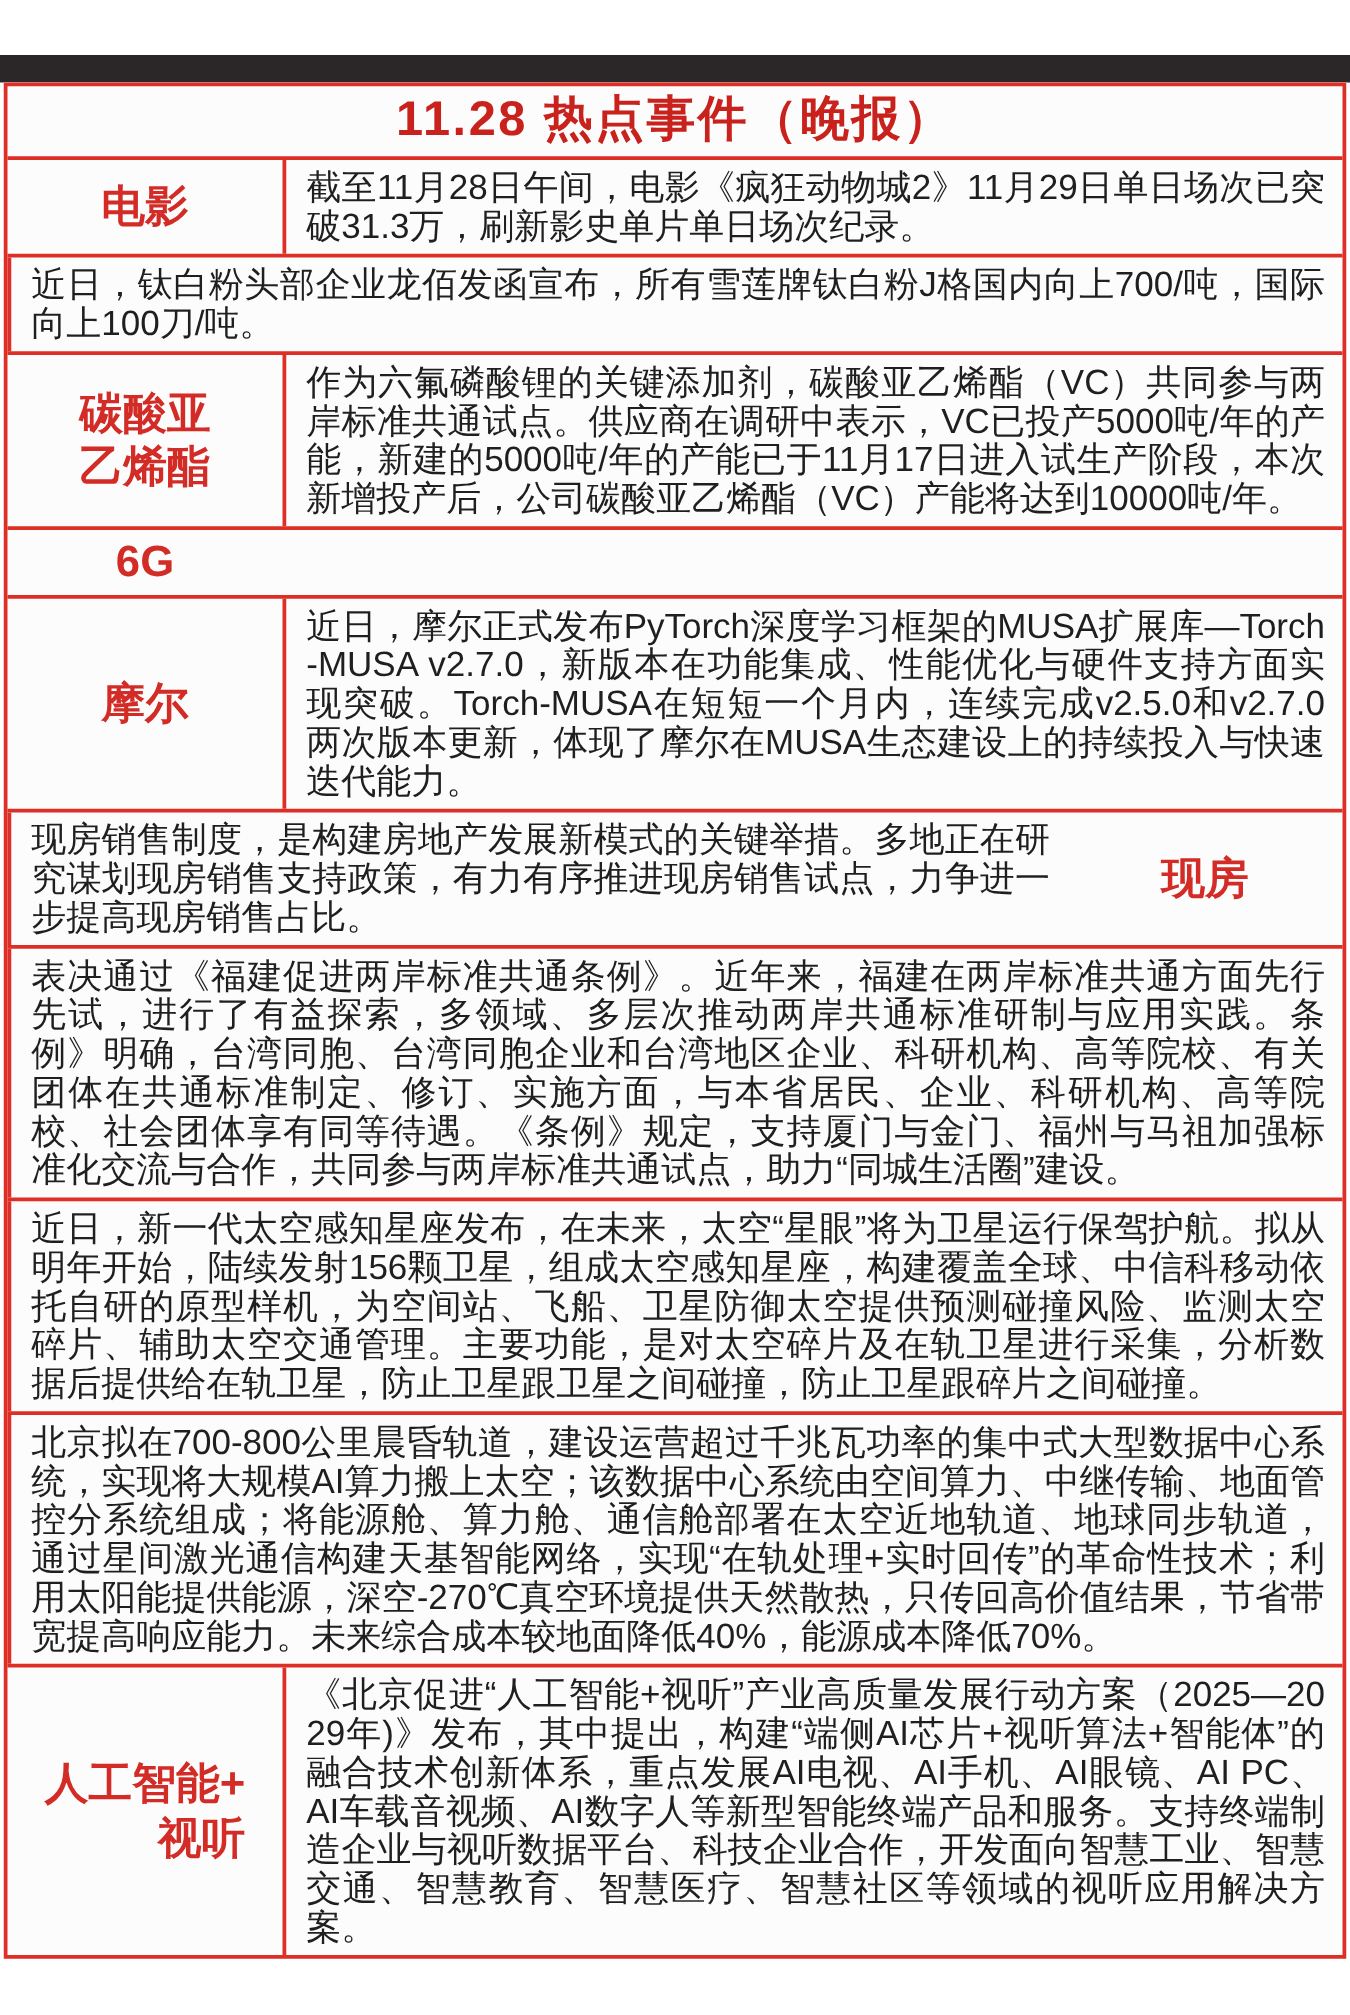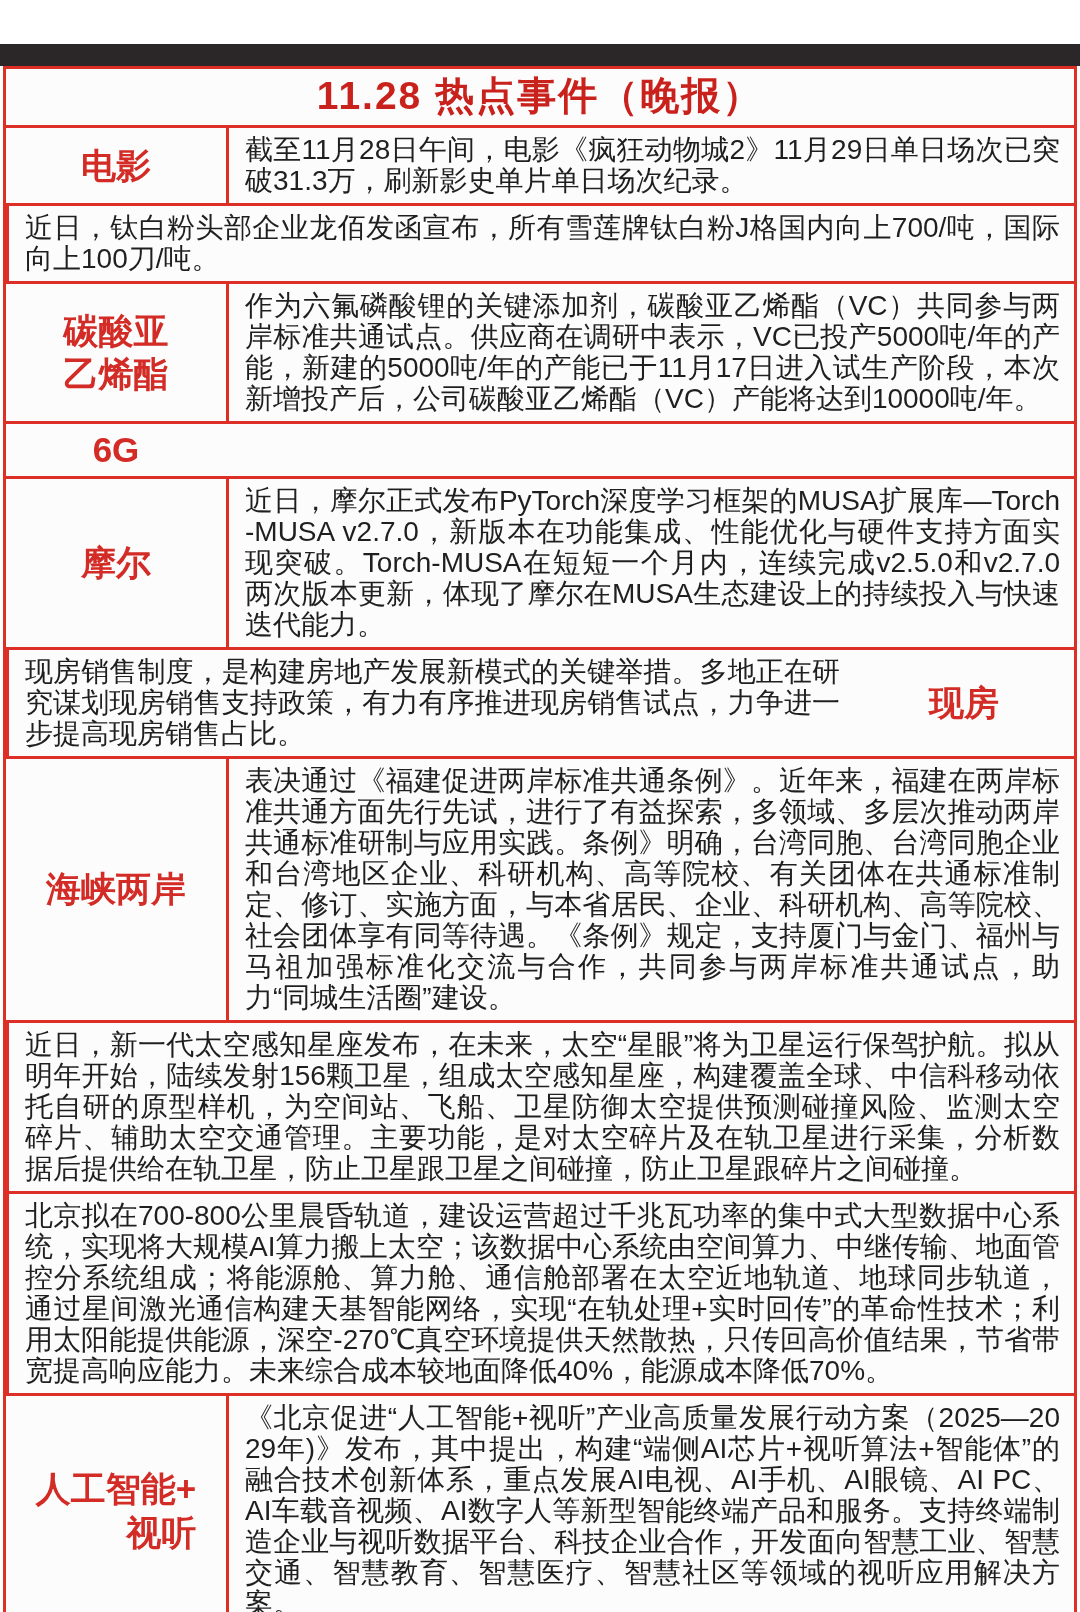--- a/index.html
+++ b/index.html
@@ -98,21 +98,20 @@
     <div class="cell label">摩尔</div>
     <div class="cell content">近日，摩尔正式发布PyTorch深度学习框架的MUSA扩展库—Torch-MUSA v2.7.0，新版本在功能集成、性能优化与硬件支持方面实现突破。Torch-MUSA在短短一个月内，连续完成v2.5.0和v2.7.0两次版本更新，体现了摩尔在MUSA生态建设上的持续投入与快速迭代能力。</div>
   </div>
 
   <div class="row">
     <div class="cell content">现房销售制度，是构建房地产发展新模式的关键举措。多地正在研究谋划现房销售支持政策，有力有序推进现房销售试点，力争进一步提高现房销售占比。</div>
     <div class="cell label">现房</div>
   </div>
 
   <div class="row">
-    <div class="cell label">海峡两岸</div>
     <div class="cell content">表决通过《福建促进两岸标准共通条例》。近年来，福建在两岸标准共通方面先行先试，进行了有益探索，多领域、多层次推动两岸共通标准研制与应用实践。条例》明确，台湾同胞、台湾同胞企业和台湾地区企业、科研机构、高等院校、有关团体在共通标准制定、修订、实施方面，与本省居民、企业、科研机构、高等院校、社会团体享有同等待遇。《条例》规定，支持厦门与金门、福州与马祖加强标准化交流与合作，共同参与两岸标准共通试点，助力“同城生活圈”建设。</div>
   </div>
 
   <div class="row">
     <div class="cell content">近日，新一代太空感知星座发布，在未来，太空“星眼”将为卫星运行保驾护航。拟从明年开始，陆续发射156颗卫星，组成太空感知星座，构建覆盖全球、中信科移动依托自研的原型样机，为空间站、飞船、卫星防御太空提供预测碰撞风险、监测太空碎片、辅助太空交通管理。主要功能，是对太空碎片及在轨卫星进行采集，分析数据后提供给在轨卫星，防止卫星跟卫星之间碰撞，防止卫星跟碎片之间碰撞。</div>
   </div>
 
   <div class="row">
     <div class="cell content">北京拟在700-800公里晨昏轨道，建设运营超过千兆瓦功率的集中式大型数据中心系统，实现将大规模AI算力搬上太空；该数据中心系统由空间算力、中继传输、地面管控分系统组成；将能源舱、算力舱、通信舱部署在太空近地轨道、地球同步轨道，通过星间激光通信构建天基智能网络，实现“在轨处理+实时回传”的革命性技术；利用太阳能提供能源，深空-270℃真空环境提供天然散热，只传回高价值结果，节省带宽提高响应能力。未来综合成本较地面降低40%，能源成本降低70%。</div>
   </div>

